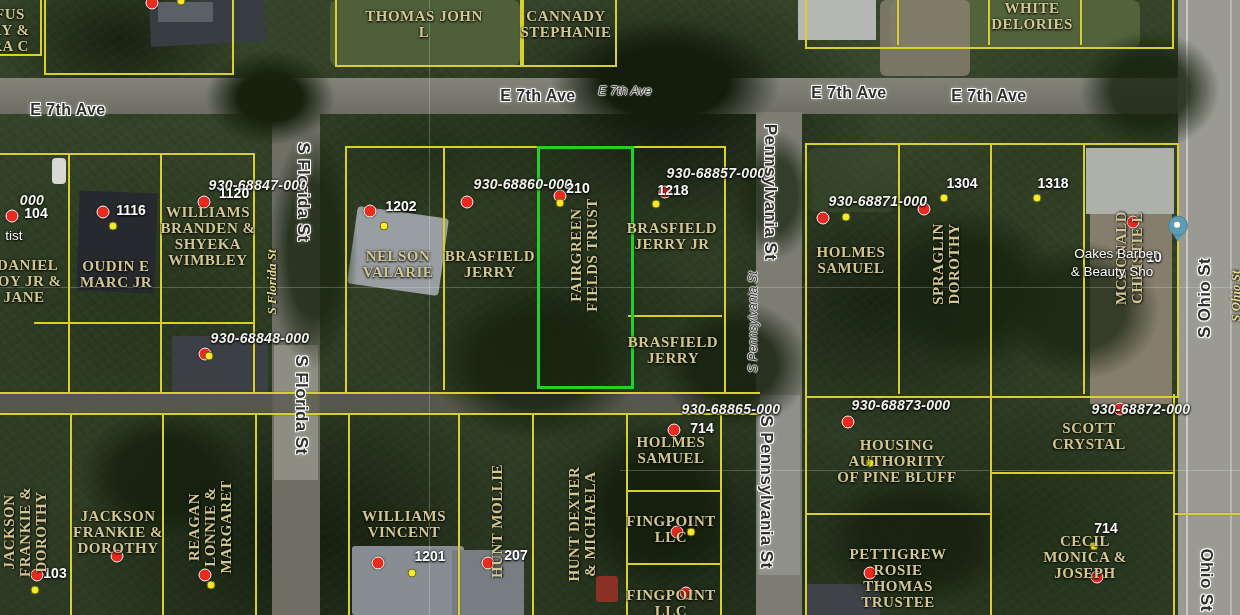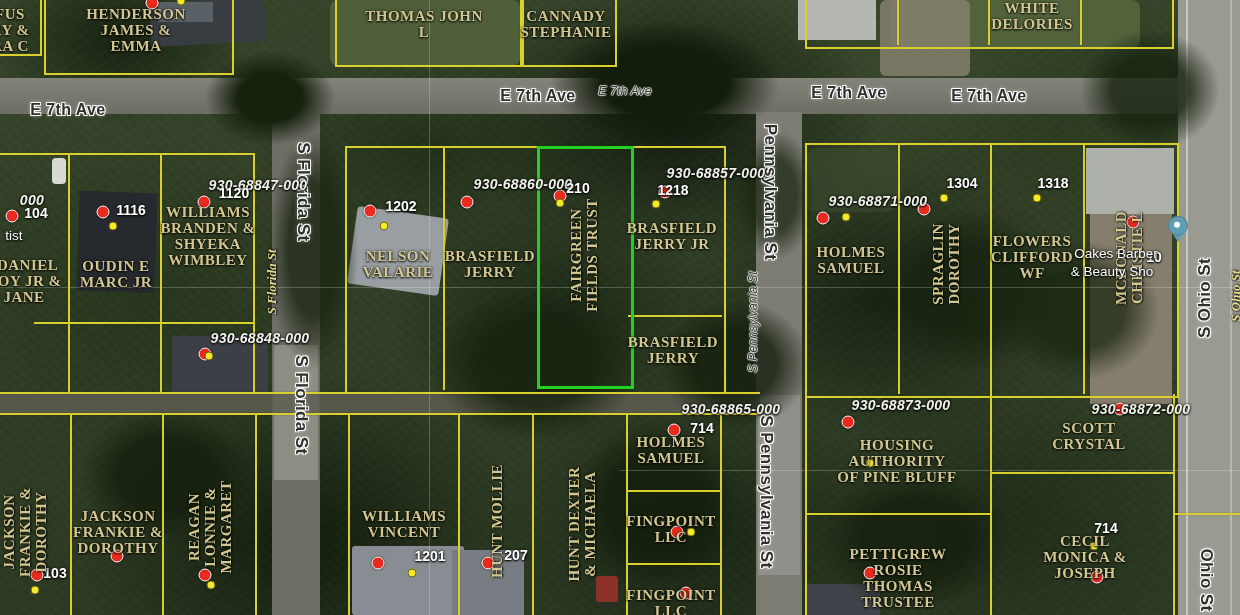--- a/index.html
+++ b/index.html
@@ -183,25 +183,20 @@
       <div class="lbl hnum" style="left: 430px; top: 556px; transform: translate(-50%, -50%);">1201</div>
       <div class="lbl hnum" style="left: 516px; top: 555px; transform: translate(-50%, -50%);">207</div>
       <div class="lbl hnum" style="left: 1106px; top: 528px; transform: translate(-50%, -50%);">714</div>
       <div class="lbl hnum" style="left: 55px; top: 573px; transform: translate(-50%, -50%);">103</div>
       <div class="lbl hnum" style="left: 1154px; top: 257px; transform: translate(-50%, -50%);">10</div>
       <div class="lbl owner" style="left: 10px; top: 30px; transform: translate(-50%, -50%);">
         <div>FUS</div>
         <div>RY &amp;</div>
         <div>RA C</div>
       </div>
-      <div class="lbl owner" style="left: 136px; top: 30px; transform: translate(-50%, -50%);">
-        <div>HENDERSON</div>
-        <div>JAMES &amp;</div>
-        <div>EMMA</div>
-      </div>
       <div class="lbl owner" style="left: 424px; top: 24px; transform: translate(-50%, -50%);">
         <div>THOMAS JOHN</div>
         <div>L</div>
       </div>
       <div class="lbl owner" style="left: 566px; top: 24px; transform: translate(-50%, -50%);">
         <div>CANNADY</div>
         <div>STEPHANIE</div>
       </div>
       <div class="lbl owner" style="left: 1032px; top: 16px; transform: translate(-50%, -50%);">
         <div>WHITE</div>
@@ -242,25 +237,20 @@
         <div>BRASFIELD</div>
         <div>JERRY</div>
       </div>
       <div class="lbl owner" style="left: 851px; top: 260px; transform: translate(-50%, -50%);">
         <div>HOLMES</div>
         <div>SAMUEL</div>
       </div>
       <div class="lbl owner" style="left: 946px; top: 264px; transform: translate(-50%, -50%) rotate(-90deg);">
         <div>SPRAGLIN</div>
         <div>DOROTHY</div>
-      </div>
-      <div class="lbl owner" style="left: 1032px; top: 257px; transform: translate(-50%, -50%);">
-        <div>FLOWERS</div>
-        <div>CLIFFORD</div>
-        <div>WF</div>
       </div>
       <div class="lbl owner" style="left: 1129px; top: 258px; transform: translate(-50%, -50%) rotate(-90deg);">
         <div>MCDONALD</div>
         <div>CHRISTIE L</div>
       </div>
       <div class="lbl owner" style="left: 671px; top: 450px; transform: translate(-50%, -50%);">
         <div>HOLMES</div>
         <div>SAMUEL</div>
       </div>
       <div class="lbl owner" style="left: 671px; top: 529px; transform: translate(-50%, -50%);">

